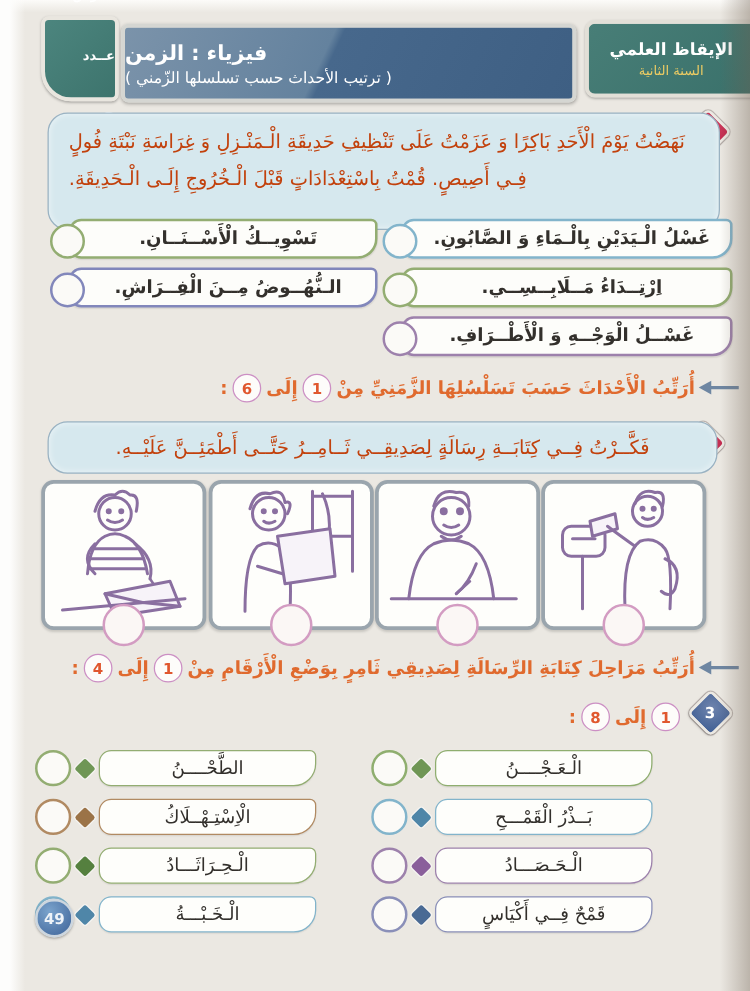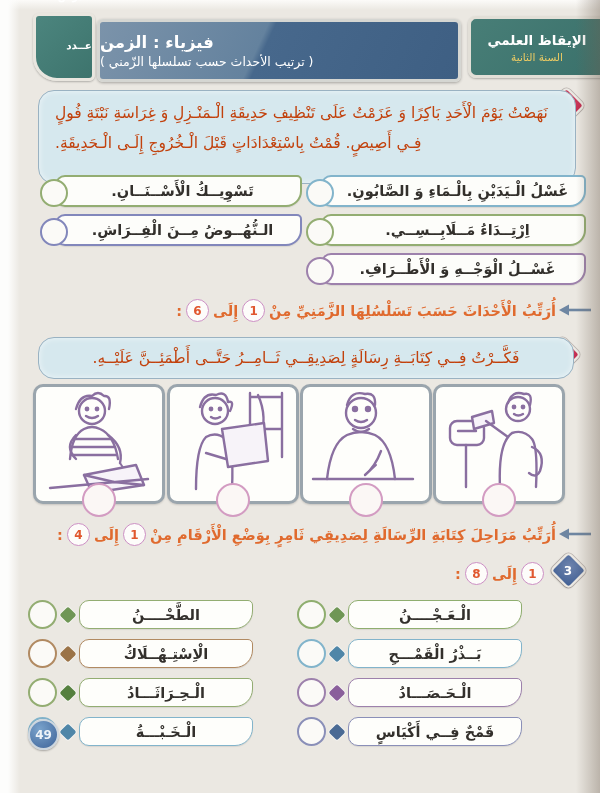--- a/index.html
+++ b/index.html
@@ -86,21 +86,21 @@
   .img-circle{position:absolute;left:50%;bottom:-16px;transform:translateX(-50%);
         width:30px;height:30px;border-radius:50%;border:2px solid #d39cc2;background:#fbf7f5;z-index:3;}
 
   
   .bcol{position:absolute;top:599px;}
   .bcol-r{right:78px;}
   .bcol-l{right:347px;}
   .bitem{display:flex;direction:rtl;align-items:center;margin-bottom:8px;height:31px;gap:5px;}
   .bbox{min-width:148px;height:27px;border:1.5px solid var(--c);border-radius:10px 5px 18px 10px;
         background:#fefefb;display:flex;align-items:center;justify-content:center;
-        font-size:14.5px;font-weight:700;color:#33302c;padding:0 12px;
+        font-size:14.5px;font-weight:400;color:#33302c;padding:0 12px;
         box-shadow:0 1px 1px rgba(0,0,0,.08);}
   .bdiamond{width:12px;height:12px;transform:rotate(45deg);background:var(--d);border-radius:2px;
         flex:none;box-shadow:0 0 0 1px rgba(255,255,255,.5);}
   .bcircle{width:25px;height:25px;border-radius:50%;border:2px solid var(--c);background:#fbfaf7;flex:none;}
 
   .page-num{position:absolute;left:28px;top:719px;width:27px;height:27px;border-radius:50%;
         background:radial-gradient(circle at 35% 30%,#7aa3cc,#3e6398);border:2px solid #cdd6de;
         color:#eef3f8;font-size:12px;font-weight:700;display:flex;align-items:center;justify-content:center;
         box-shadow:0 1px 2px rgba(0,0,0,.3);}
   .sketch{stroke:#8a6fa0;fill:none;stroke-width:2.4;stroke-linecap:round;stroke-linejoin:round;}

